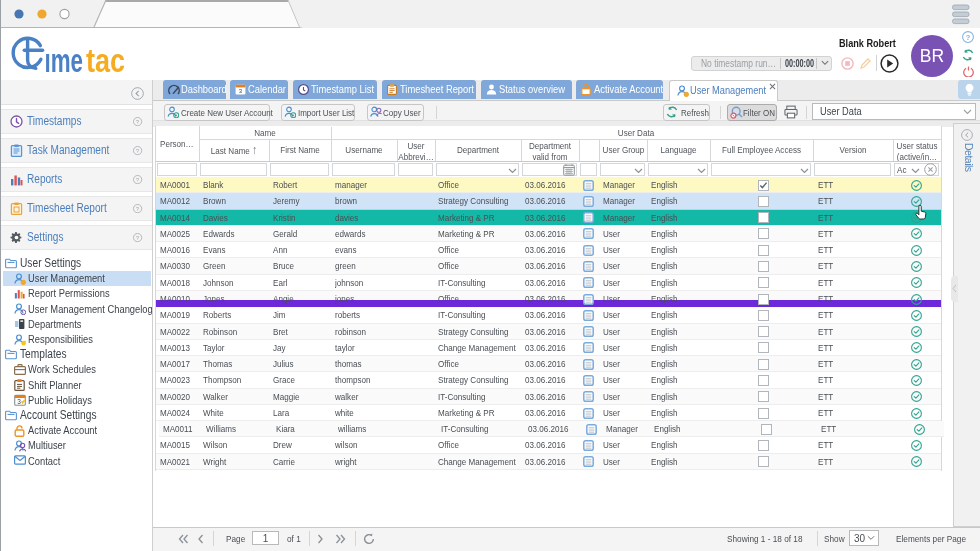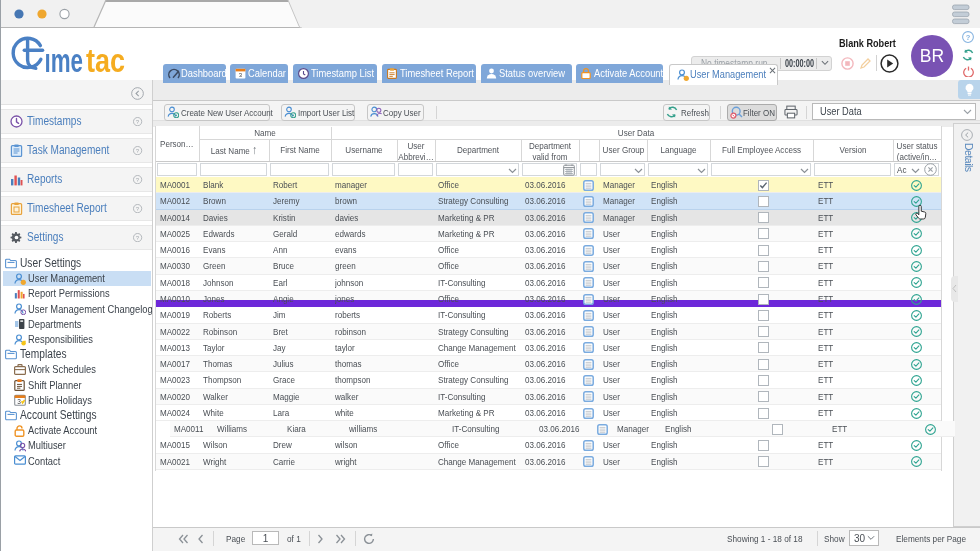--- a/index.html
+++ b/index.html
@@ -232,21 +232,21 @@
         <rect x="0.6" y="0.8" width="10.8" height="8.4" rx="1" fill="#fff" stroke="#4a8ed2" stroke-width="1.2"></rect>
         <path d="M1 1.6 L6 5.4 L11 1.6" fill="none" stroke="#4a8ed2" stroke-width="1.2"></path>
       </svg>
       <div style="position:absolute;left:27px;top:373.6px;height:15.2px;line-height:15.2px;font-size:11px;color:#3c434b;white-space:nowrap;transform:scaleX(0.85);transform-origin:0 50%">Contact</div>
 </div>
 
 <div class="abs" style="left:152px;top:80px;width:828px;height:47px;background:#ececec"></div>
 
 <div class="abs" style="left:152px;top:100px;width:828px;height:21px;background:#f4f4f4;border-top:1px solid #c9c9c9;border-bottom:1px solid #e0e0e0;box-sizing:border-box"></div>
 
-<div class="abs" style="left:152px;top:64px;width:828px;height:21px">
+<div class="abs" style="left:152px;top:80px;width:828px;height:21px">
 <div style="position:absolute;left:10px;top:0;width:63px;height:19px;background:#7fa7d9;border-radius:3px 3px 0 0"></div>
       <svg style="position:absolute;left:15px;top:4px" width="12" height="11" viewBox="0 0 12 11">
         <path d="M2 10 A5.2 5.2 0 1 1 10 10" fill="none" stroke="#3b4a63" stroke-width="1.5"></path>
         <path d="M5.4 9.2 L10.4 3.4" stroke="#3b4a63" stroke-width="1.5" stroke-linecap="round"></path>
       </svg>
       <div style="position:absolute;left:77px;top:0;width:58px;height:19px;background:#7fa7d9;border-radius:3px 3px 0 0"></div>
       <svg style="position:absolute;left:82px;top:4px" width="11" height="11" viewBox="0 0 11 11">
         <rect x="0.6" y="0.8" width="9.8" height="9.6" rx="1" fill="#fff"></rect>
         <rect x="0.6" y="0.8" width="9.8" height="2.6" fill="#e87e1a"></rect>
         <text x="5.5" y="9" font-size="6" text-anchor="middle" fill="#444" font-family="Liberation Sans">3</text>
@@ -504,21 +504,21 @@
 </g>
 </svg>
         <svg style="position:absolute;left:601.5px;top:2.6400000000000006px" width="11" height="11" viewBox="0 0 11 11">
 <rect x="0.5" y="0.5" width="10" height="10" fill="#fff" stroke="#b0b6bc"></rect>
         </svg>
         <svg style="position:absolute;left:755.0px;top:2.6400000000000006px" width="11" height="11" viewBox="0 0 11 11">
 <circle cx="5.5" cy="5.5" r="4.9" fill="none" stroke="#2fa491" stroke-width="1.1"></circle>
 <path d="M3.2 5.6 L4.9 7.2 L7.9 3.9" fill="none" stroke="#2fa491" stroke-width="1.1" stroke-linecap="round" stroke-linejoin="round"></path>
 </svg>
       </div>
-      <div style="position:absolute;left:0;top:209.56px;width:785px;height:16.28px;background:#e5e5e5;border-bottom:1px solid #ededed;box-sizing:border-box">
+      <div style="position:absolute;left:0;top:209.56px;width:785px;height:16.28px;background:#14b8a6;border-bottom:1px solid #ededed;box-sizing:border-box">
         <div style="position:absolute;left:4px;top:0;width:37px;height:16.28px;line-height:16.28px;overflow:hidden;white-space:nowrap;color:#4a4f55;transform:scaleX(0.85);transform-origin:0 50%">MA0014</div>
         <div style="position:absolute;left:47px;top:0;width:64px;height:16.28px;line-height:16.28px;overflow:hidden;white-space:nowrap;color:#4a4f55;transform:scaleX(0.85);transform-origin:0 50%">Davies</div>
         <div style="position:absolute;left:117px;top:0;width:56px;height:16.28px;line-height:16.28px;overflow:hidden;white-space:nowrap;color:#4a4f55;transform:scaleX(0.85);transform-origin:0 50%">Kristin</div>
         <div style="position:absolute;left:179px;top:0;width:60px;height:16.28px;line-height:16.28px;overflow:hidden;white-space:nowrap;color:#4a4f55;transform:scaleX(0.85);transform-origin:0 50%">davies</div>
         <div style="position:absolute;left:282px;top:0;width:95px;height:16.28px;line-height:16.28px;overflow:hidden;white-space:nowrap;color:#4a4f55;transform:scaleX(0.85);transform-origin:0 50%">Marketing &amp; PR</div>
         <div style="position:absolute;left:369px;top:0;width:52px;height:16.28px;line-height:16.28px;overflow:hidden;white-space:nowrap;color:#4a4f55;transform:scaleX(0.85);transform-origin:0 50%">03.06.2016</div>
         <div style="position:absolute;left:447px;top:0;width:42px;height:16.28px;line-height:16.28px;overflow:hidden;white-space:nowrap;color:#4a4f55;transform:scaleX(0.85);transform-origin:0 50%">Manager</div>
         <div style="position:absolute;left:495px;top:0;width:57px;height:16.28px;line-height:16.28px;overflow:hidden;white-space:nowrap;color:#4a4f55;transform:scaleX(0.85);transform-origin:0 50%">English</div>
         <div style="position:absolute;left:662px;top:0;width:73px;height:16.28px;line-height:16.28px;overflow:hidden;white-space:nowrap;color:#4a4f55;transform:scaleX(0.85);transform-origin:0 50%">ETT</div>
         <svg style="position:absolute;left:426.5px;top:2.6400000000000006px" width="11" height="11" viewBox="0 0 11 11">
@@ -855,21 +855,21 @@
 </g>
 </svg>
         <svg style="position:absolute;left:601.5px;top:2.6400000000000006px" width="11" height="11" viewBox="0 0 11 11">
 <rect x="0.5" y="0.5" width="10" height="10" fill="#fff" stroke="#b0b6bc"></rect>
         </svg>
         <svg style="position:absolute;left:755.0px;top:2.6400000000000006px" width="11" height="11" viewBox="0 0 11 11">
 <circle cx="5.5" cy="5.5" r="4.9" fill="none" stroke="#2fa491" stroke-width="1.1"></circle>
 <path d="M3.2 5.6 L4.9 7.2 L7.9 3.9" fill="none" stroke="#2fa491" stroke-width="1.1" stroke-linecap="round" stroke-linejoin="round"></path>
 </svg>
       </div>
-      <div style="position:absolute;left:14px;top:421.20000000000005px;width:785px;height:16.28px;background:#fafafa;border-bottom:1px solid #ededed;box-sizing:border-box">
+      <div style="position:absolute;left:3px;top:421.20000000000005px;width:785px;height:16.28px;background:#fafafa;border-bottom:1px solid #ededed;box-sizing:border-box">
         <div style="position:absolute;left:4px;top:0;width:37px;height:16.28px;line-height:16.28px;overflow:hidden;white-space:nowrap;color:#4a4f55;transform:scaleX(0.85);transform-origin:0 50%">MA0011</div>
         <div style="position:absolute;left:47px;top:0;width:64px;height:16.28px;line-height:16.28px;overflow:hidden;white-space:nowrap;color:#4a4f55;transform:scaleX(0.85);transform-origin:0 50%">Williams</div>
         <div style="position:absolute;left:117px;top:0;width:56px;height:16.28px;line-height:16.28px;overflow:hidden;white-space:nowrap;color:#4a4f55;transform:scaleX(0.85);transform-origin:0 50%">Kiara</div>
         <div style="position:absolute;left:179px;top:0;width:60px;height:16.28px;line-height:16.28px;overflow:hidden;white-space:nowrap;color:#4a4f55;transform:scaleX(0.85);transform-origin:0 50%">williams</div>
         <div style="position:absolute;left:282px;top:0;width:95px;height:16.28px;line-height:16.28px;overflow:hidden;white-space:nowrap;color:#4a4f55;transform:scaleX(0.85);transform-origin:0 50%">IT-Consulting</div>
         <div style="position:absolute;left:369px;top:0;width:52px;height:16.28px;line-height:16.28px;overflow:hidden;white-space:nowrap;color:#4a4f55;transform:scaleX(0.85);transform-origin:0 50%">03.06.2016</div>
         <div style="position:absolute;left:447px;top:0;width:42px;height:16.28px;line-height:16.28px;overflow:hidden;white-space:nowrap;color:#4a4f55;transform:scaleX(0.85);transform-origin:0 50%">Manager</div>
         <div style="position:absolute;left:495px;top:0;width:57px;height:16.28px;line-height:16.28px;overflow:hidden;white-space:nowrap;color:#4a4f55;transform:scaleX(0.85);transform-origin:0 50%">English</div>
         <div style="position:absolute;left:662px;top:0;width:73px;height:16.28px;line-height:16.28px;overflow:hidden;white-space:nowrap;color:#4a4f55;transform:scaleX(0.85);transform-origin:0 50%">ETT</div>
         <svg style="position:absolute;left:426.5px;top:2.6400000000000006px" width="11" height="11" viewBox="0 0 11 11">

